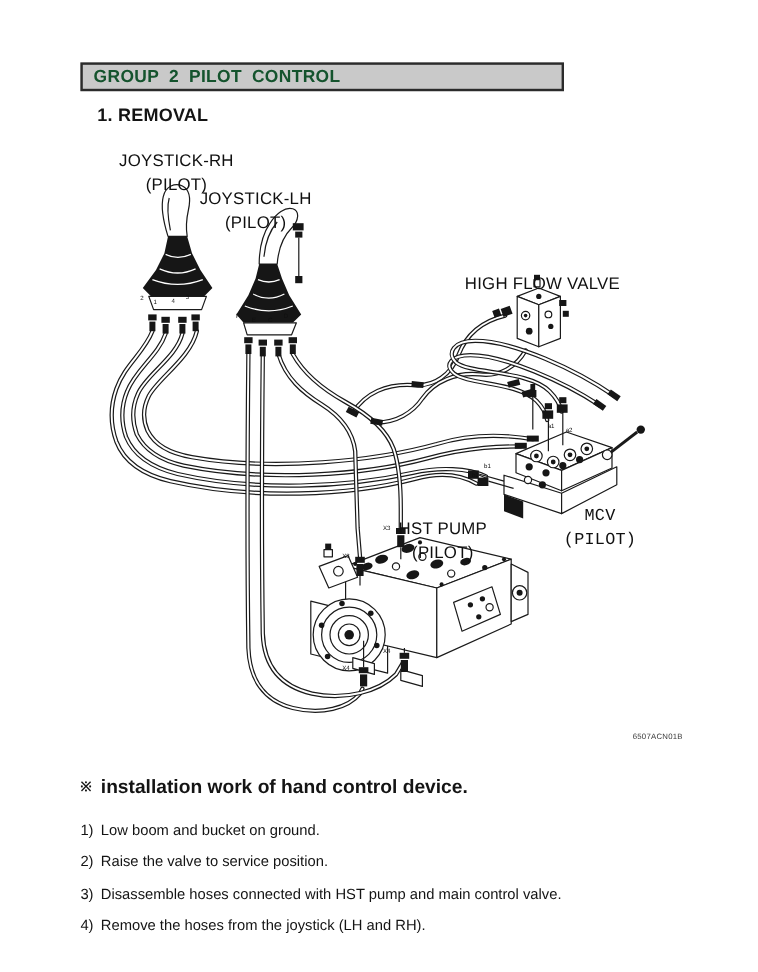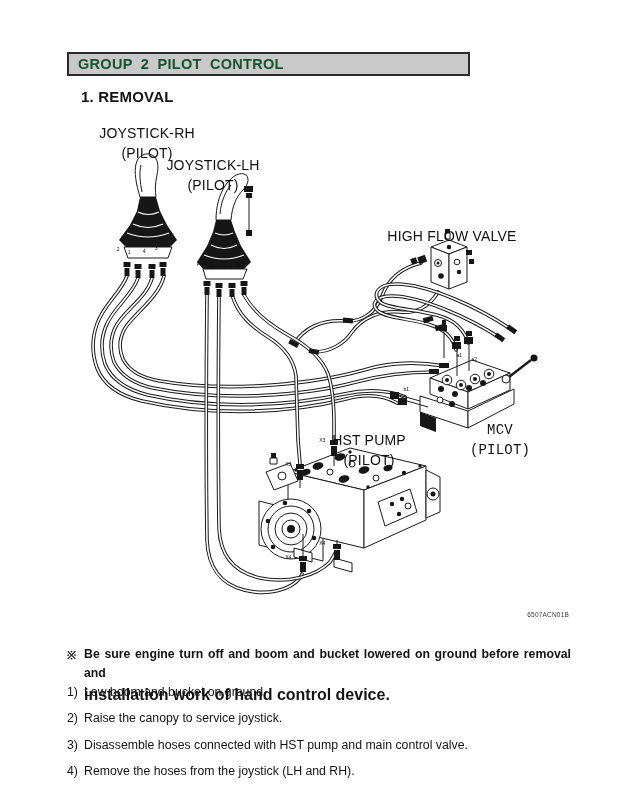--- a/index.html
+++ b/index.html
@@ -301,34 +301,33 @@
   <span class="tiny" style="left:207px;top:265px;">E</span>
   <span class="tiny" style="left:221px;top:265px;">C</span>
   <span class="tiny" style="left:234px;top:262px;">D</span>
 
   <div class="figcode">6507ACN01B</div>
   </div>
 
   <div class="note">
     <span class="marker">※</span>
     <div>
-      <div class="l1">Be sure engine turn off and boom and bucket lowered on ground before removal and</div>
       <div class="l2">installation work of hand control device.</div>
     </div>
   </div>
 
   <div class="steps">
     <div class="step">
       <span>1)</span>
       <span>Low boom and bucket on ground.</span>
     </div>
     <div class="step">
       <span>2)</span>
       <span>
-        <div>Raise the canopy to service joystick.</div>
+        <div>Raise the valve to service position.</div>
       </span>
     </div>
     <div class="step">
       <span>3)</span>
       <span>Disassemble hoses connected with HST pump and main control valve.</span>
     </div>
     <div class="step">
       <span>4)</span>
       <span>Remove the hoses from the joystick (LH and RH).</span>
     </div>

